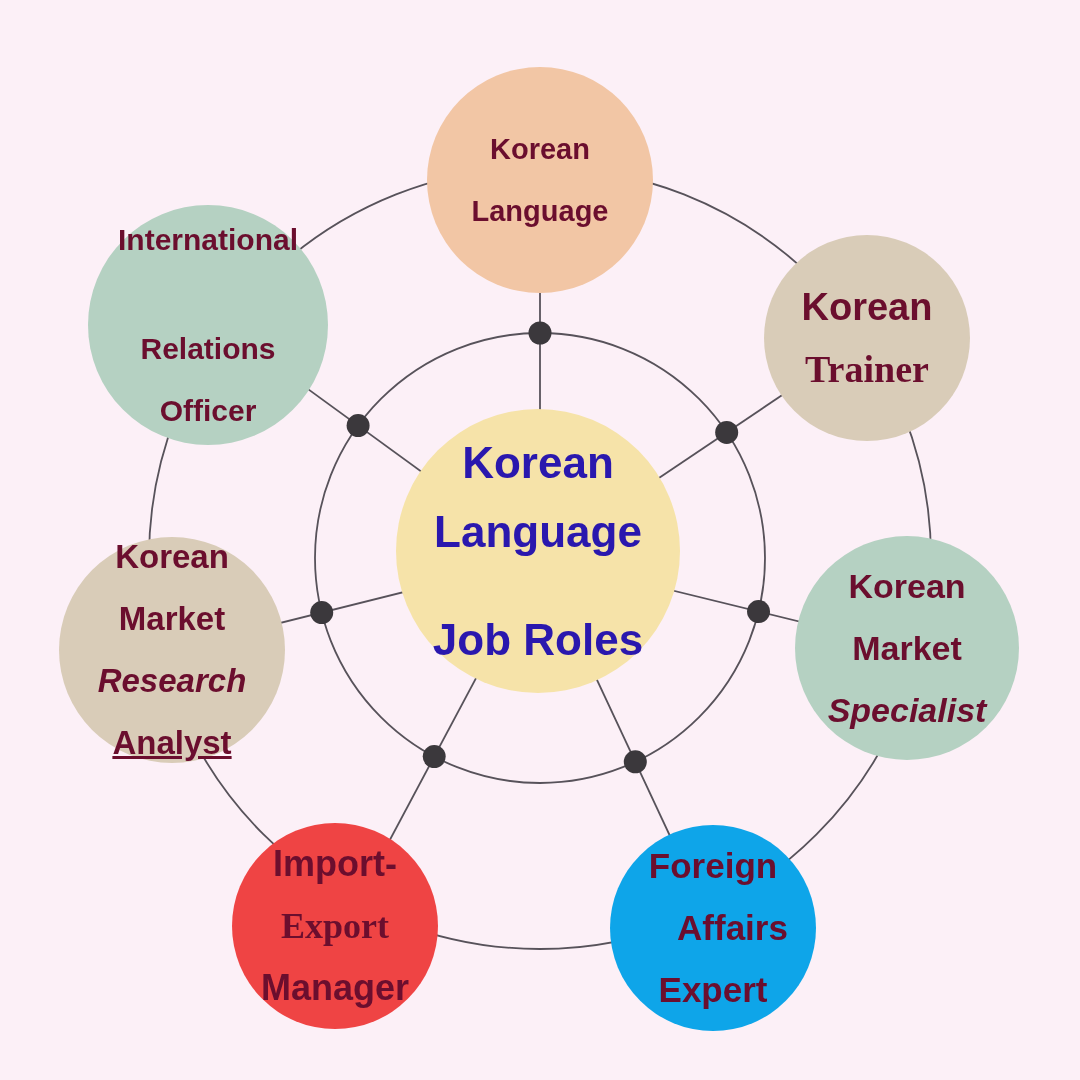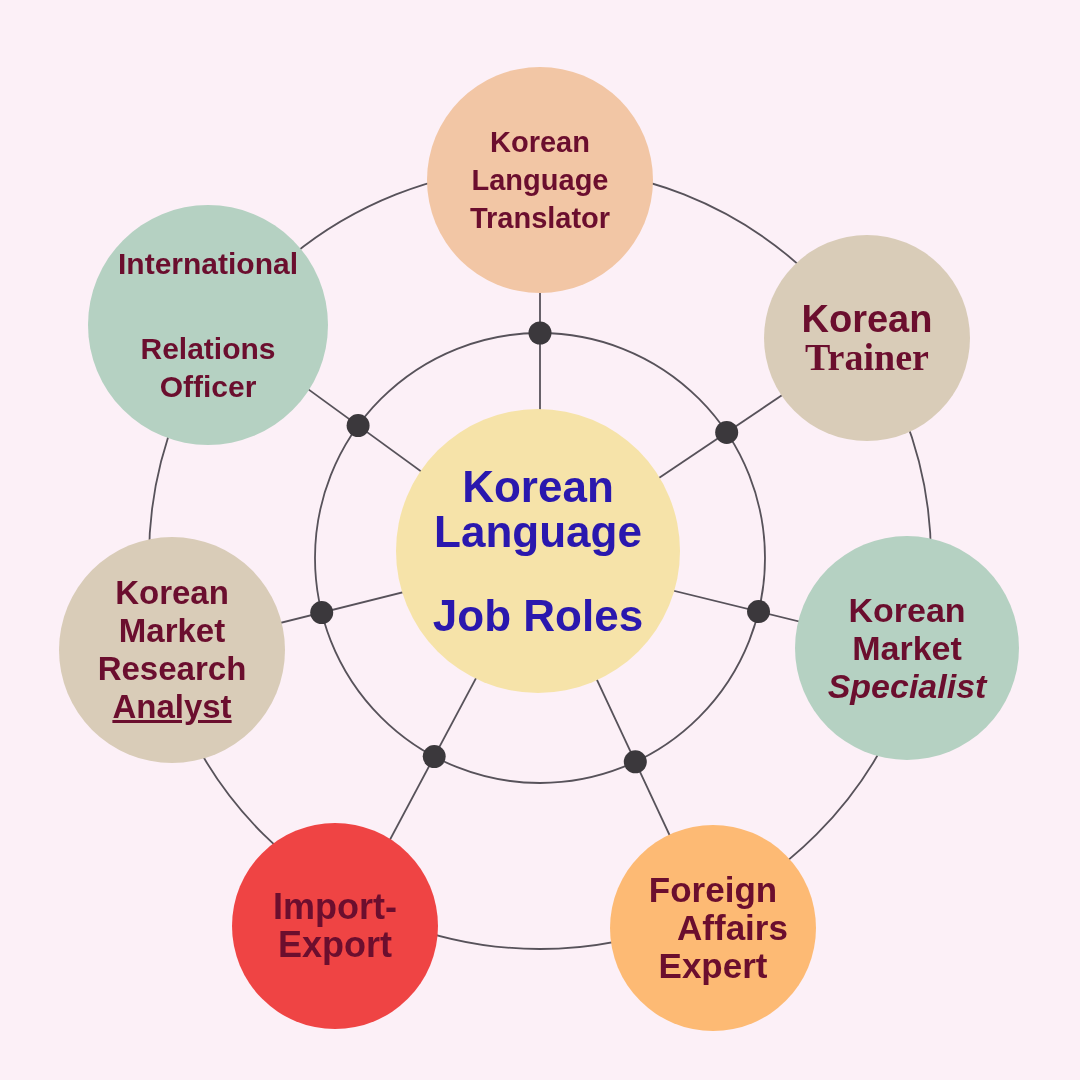--- a/index.html
+++ b/index.html
@@ -30,20 +30,21 @@
   }
   .node {
     position: absolute;
     border-radius: 50%;
     display: flex;
     flex-direction: column;
     align-items: center;
     justify-content: center;
     text-align: right;
     font-weight: 700;
+    gap: 24px;
   }
   .node-line {
     white-space: nowrap;
   }
 </style>
 </head>
 <body style="background: rgb(252, 240, 247);">
 
 <div class="canvas">
   <svg class="connector-layer" xmlns="http://www.w3.org/2000/svg" viewBox="0 0 1080 1080">
@@ -66,44 +67,44 @@
     </svg>
   <div class="nodes-layer">
       <div class="node" style="left: 396px; top: 409px; width: 284px; height: 284px; background: rgb(246, 227, 169); color: rgb(42, 24, 174); font-size: 44px;">
         <div class="node-line" style="line-height: 45px;">Korean</div>
         <div class="node-line" style="line-height: 45px;">Language</div>
         <div class="node-line" style="line-height: 45px; margin-top: 39px;">Job Roles</div>
       </div>
       <div class="node" style="left: 427px; top: 67px; width: 226px; height: 226px; background: rgb(242, 198, 165); color: rgb(107, 14, 46); font-size: 29px;">
         <div class="node-line" style="line-height: 38px;">Korean</div>
         <div class="node-line" style="line-height: 38px;">Language</div>
-        <div class="node-line" style="line-height: 38px;">Translator</div>
       </div>
       <div class="node" style="left: 764px; top: 235px; width: 206px; height: 206px; background: rgb(217, 204, 184); color: rgb(107, 14, 46); font-size: 38px;">
         <div class="node-line" style="line-height: 38px;">Korean</div>
         <div class="node-line" style="line-height: 38px; font-family: Liberation Serif, serif;">Trainer</div>
       </div>
       <div class="node" style="left: 795px; top: 536px; width: 224px; height: 224px; background: rgb(181, 209, 194); color: rgb(107, 14, 46); font-size: 34px;">
         <div class="node-line" style="line-height: 38px;">Korean</div>
         <div class="node-line" style="line-height: 38px;">Market</div>
         <div class="node-line" style="line-height: 38px; font-style: italic;">Specialist</div>
       </div>
-      <div class="node" style="left: 610px; top: 825px; width: 206px; height: 206px; background: #fdba74; color: rgb(107, 14, 46); font-size: 35px;">
+      <div class="node" style="left: 610px; top: 825px; width: 206px; height: 206px; background: #0ea5e9; color: rgb(107, 14, 46); font-size: 35px;">
         <div class="node-line" style="line-height: 38px;">Foreign</div>
         <div class="node-line" style="line-height: 38px; margin-left: 39px;">Affairs</div>
         <div class="node-line" style="line-height: 38px;">Expert</div>
       </div>
       <div class="node" style="left: 232px; top: 823px; width: 206px; height: 206px; background: #ef4444; color: rgb(107, 14, 46); font-size: 36px;">
         <div class="node-line" style="line-height: 38px;">Import-</div>
-        <div class="node-line" style="line-height: 38px;">Export</div>
+        <div class="node-line" style="line-height: 38px; font-family: Liberation Serif, serif;">Export</div>
+        <div class="node-line" style="line-height: 38px;">Manager</div>
       </div>
       <div class="node" style="left: 59px; top: 537px; width: 226px; height: 226px; background: rgb(217, 204, 184); color: rgb(107, 14, 46); font-size: 33px;">
         <div class="node-line" style="line-height: 38px;">Korean</div>
         <div class="node-line" style="line-height: 38px;">Market</div>
-        <div class="node-line" style="line-height: 38px;">Research</div>
+        <div class="node-line" style="line-height: 38px; font-style: italic;">Research</div>
         <div class="node-line" style="line-height: 38px; text-decoration: underline;">Analyst</div>
       </div>
       <div class="node" style="left: 88px; top: 205px; width: 240px; height: 240px; background: rgb(181, 209, 194); color: rgb(107, 14, 46); font-size: 30px;">
         <div class="node-line" style="line-height: 38px;">International</div>
         <div class="node-line" style="line-height: 38px; margin-top: 47px;">Relations</div>
         <div class="node-line" style="line-height: 38px;">Officer</div>
       </div>
     </div>
 </div>
 

